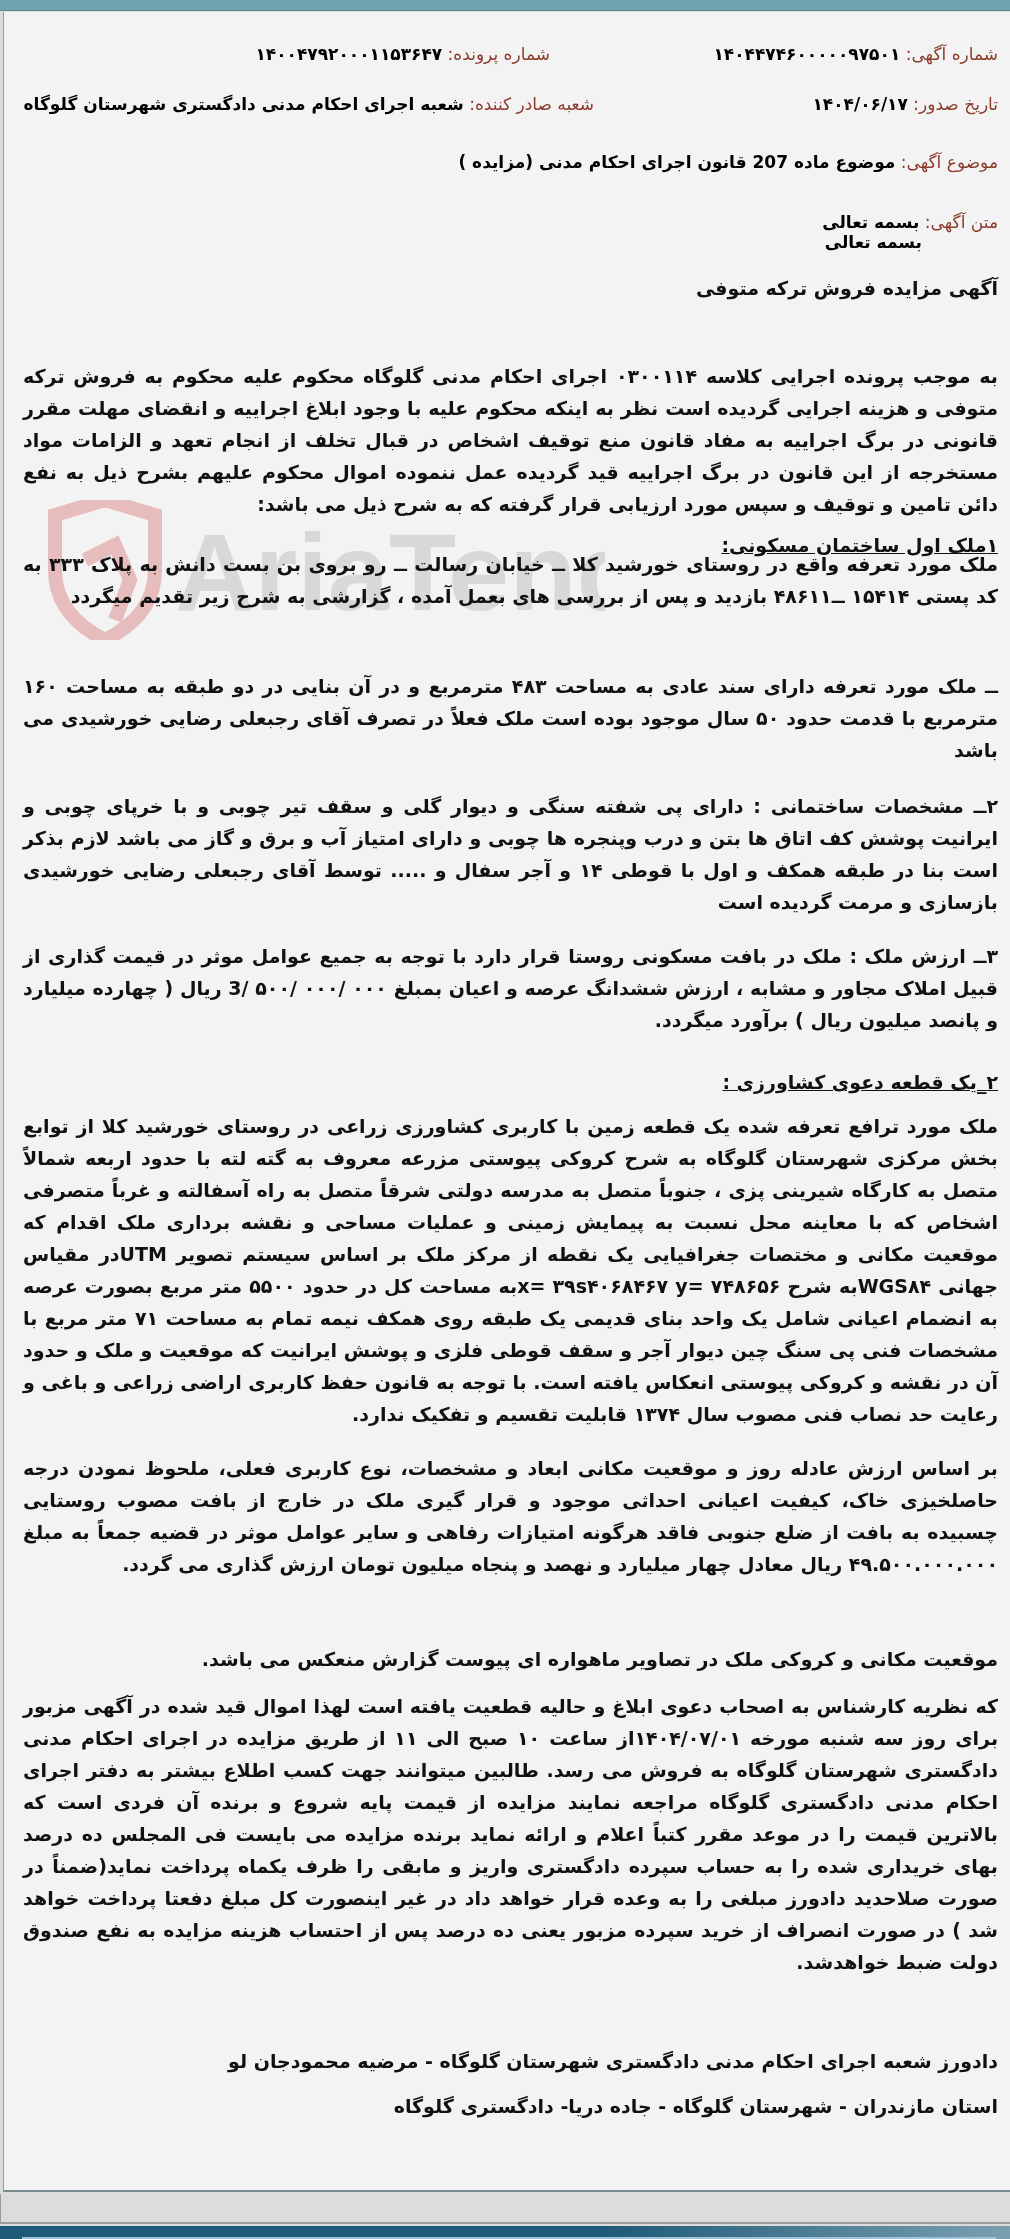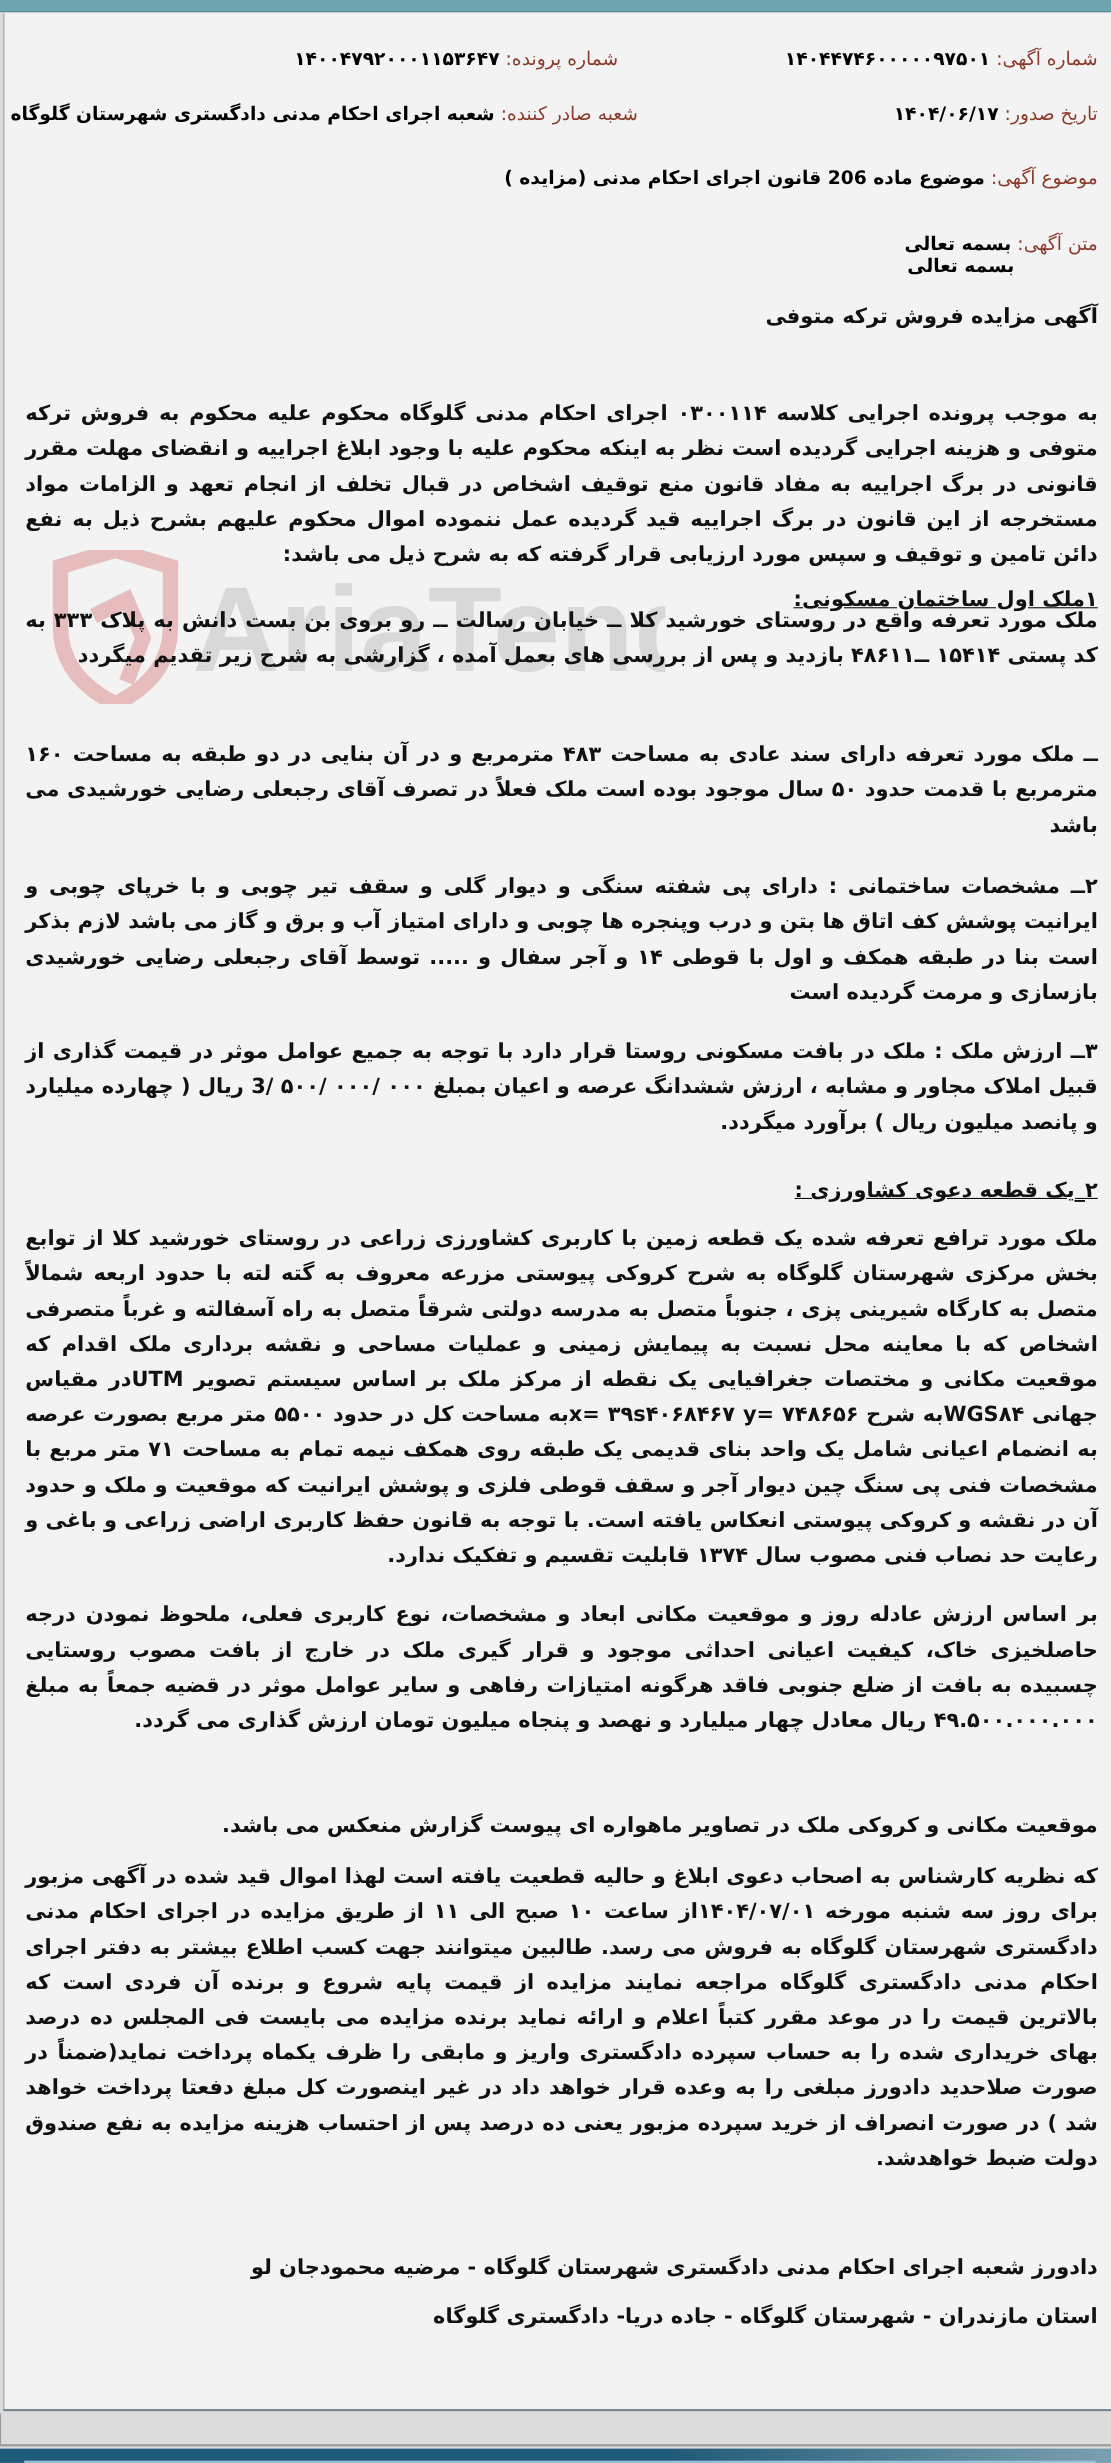--- a/index.html
+++ b/index.html
@@ -26,35 +26,35 @@
 <svg class="watermark" viewBox="0 0 560 140">
   <path d="M10 15 L60 0 L110 15 L110 70 Q110 115 60 140 Q10 115 10 70 Z" fill="none" stroke="#e6bcbc" stroke-width="14"></path>
   <path d="M40 60 L70 45 L85 80 L70 120" fill="none" stroke="#e6bcbc" stroke-width="14"></path>
   <text x="130" y="110" font-family="Liberation Sans, sans-serif" font-size="110" font-weight="bold" fill="#cfcfcf" opacity="0.75">AriaTender.neT</text>
 </svg>
 
 <div class="meta" style="right:12px; top:44px;">
   <span class="lbl">شماره آگهی:</span>
   <span class="val">۱۴۰۴۴۷۴۶۰۰۰۰۰۹۷۵۰۱</span>
 </div>
-<div class="meta" style="right:448px; top:44px;text-align:center;">
+<div class="meta" style="right:460px; top:44px;text-align:center;">
   <span class="lbl">شماره پرونده:</span>
   <span class="val">۱۴۰۰۴۷۹۲۰۰۰۱۱۵۳۶۴۷</span>
 </div>
 <div class="meta" style="right:12px; top:94px;">
   <span class="lbl">تاریخ صدور:</span>
   <span class="val">۱۴۰۴/۰۶/۱۷</span>
 </div>
-<div class="meta" style="right:430px; top:94px;margin-left:31px;">
+<div class="meta" style="right:416px; top:94px;margin-left:31px;">
   <span class="lbl">شعبه صادر کننده:</span>
   <span class="val">شعبه اجرای احکام مدنی دادگستری شهرستان گلوگاه</span>
 </div>
 <div class="meta" style="right:12px; top:152px;">
   <span class="lbl">موضوع آگهی:</span>
-  <span class="val">موضوع ماده 206 قانون اجرای احکام مدنی (مزایده )</span>
+  <span class="val">موضوع ماده 207 قانون اجرای احکام مدنی (مزایده )</span>
 </div>
 <div class="meta" style="right:12px; top:212px;">
   <span class="lbl">متن آگهی:</span>
   <span class="val">بسمه تعالی</span>
 </div>
 <div class="meta" style="right:88px; top:232px;">
   <span class="val">بسمه تعالی</span>
 </div>
 
 <div class="block" style="top:272px;">آگهی مزایده فروش ترکه متوفی</div>

